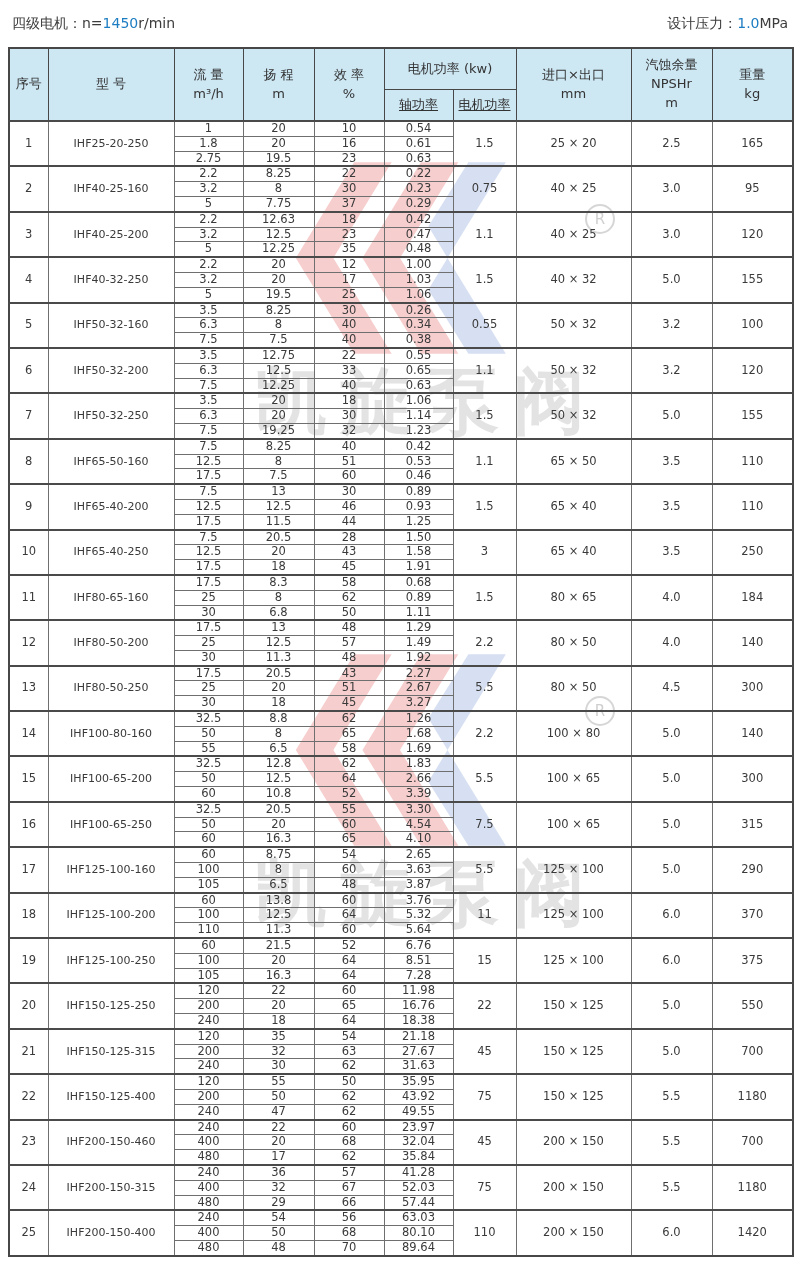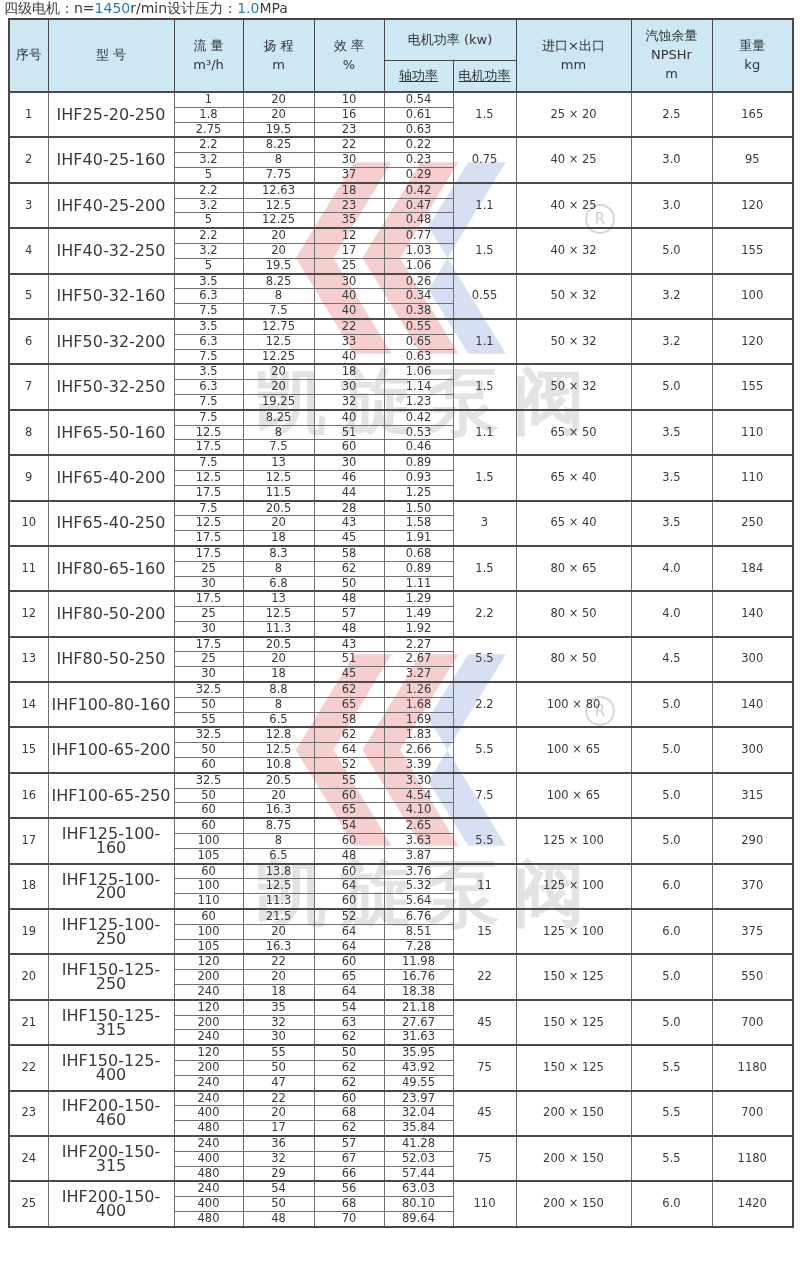--- a/index.html
+++ b/index.html
@@ -1,21 +1,21 @@
 <!DOCTYPE html>
 <html><head>
 <meta charset="utf-8">
 <style>
   html,body{margin:0;padding:0;background:#ffffff;}
   body{width:800px;font-family:"DejaVu Sans","Liberation Sans",sans-serif;color:#333;}
   .page{position:relative;width:800px;height:1284px;overflow:hidden;background:#fff;}
 
   
-  .titlebar{position:relative;z-index:3;display:flex;align-items:center;
-            height:18px;padding:0 4px;font-size:14px;color:#3c3c3c;}
+  .titlebar{position:relative;z-index:3;display:flex;justify-content:space-between;align-items:center;
+            height:47px;padding:0 12px;font-size:14px;color:#3c3c3c;}
   .accent{color:#1d7dc2;}
 
   
   .wm-layer{position:absolute;inset:0;z-index:0;pointer-events:none;}
   .wm{position:absolute;left:255px;width:420px;height:300px;}
   .wm-1{top:158px;}
   .wm-2{top:650px;}
   .wm-logo{position:absolute;left:20px;top:0;}
   .wm-r{position:absolute;left:330px;top:46px;width:26px;height:26px;border:2px solid rgba(165,165,165,0.45);
         border-radius:50%;text-align:center;line-height:26px;font-size:15px;color:rgba(160,160,160,0.5);}
@@ -25,21 +25,21 @@
   
   table.spec{position:relative;z-index:1;margin:0 8px;width:784px;table-layout:fixed;
              border-collapse:collapse;border:2px solid #474747;background:transparent;}
   .spec th{background:#cde7f3;font-weight:normal;font-size:13px;color:#333;
            border:1px solid #474747;white-space:pre-line;line-height:1.45;padding:2px 0;text-align:center;}
   .spec thead tr.h1 th{height:36px;}
   .spec thead tr.h2 th{height:26px;text-decoration:underline;}
   .spec td{border:1px solid #6f6f6f;text-align:center;vertical-align:middle;font-size:11.5px;
            color:#3a3a3a;padding:0;height:13.8px;line-height:13.8px;background:transparent;}
   .spec tr.group-start td{border-top:2px solid #4a4a4a;}
-  .spec td.c-model{font-size:16px;}
+  .spec td.c-model{font-size:11px;}
 </style>
 </head>
 <body>
 
 <div class="page">
 
   <div class="titlebar">
     <div>
       <span>四级电机：n=</span><span class="accent">1450</span><span>r/min</span>
     </div>
@@ -188,21 +188,21 @@
           <td>12.25</td>
           <td>35</td>
           <td>0.48</td>
         </tr>
         <tr class="group-start">
           <td rowspan="3">4</td>
           <td rowspan="3" class="c-model">IHF40-32-250</td>
           <td>2.2</td>
           <td>20</td>
           <td>12</td>
-          <td>0.77</td>
+          <td>1.00</td>
           <td rowspan="3">1.5</td>
           <td rowspan="3">40 × 32</td>
           <td rowspan="3">5.0</td>
           <td rowspan="3">155</td>
         </tr>
         <tr>
           <td>3.2</td>
           <td>20</td>
           <td>17</td>
           <td>1.03</td>

